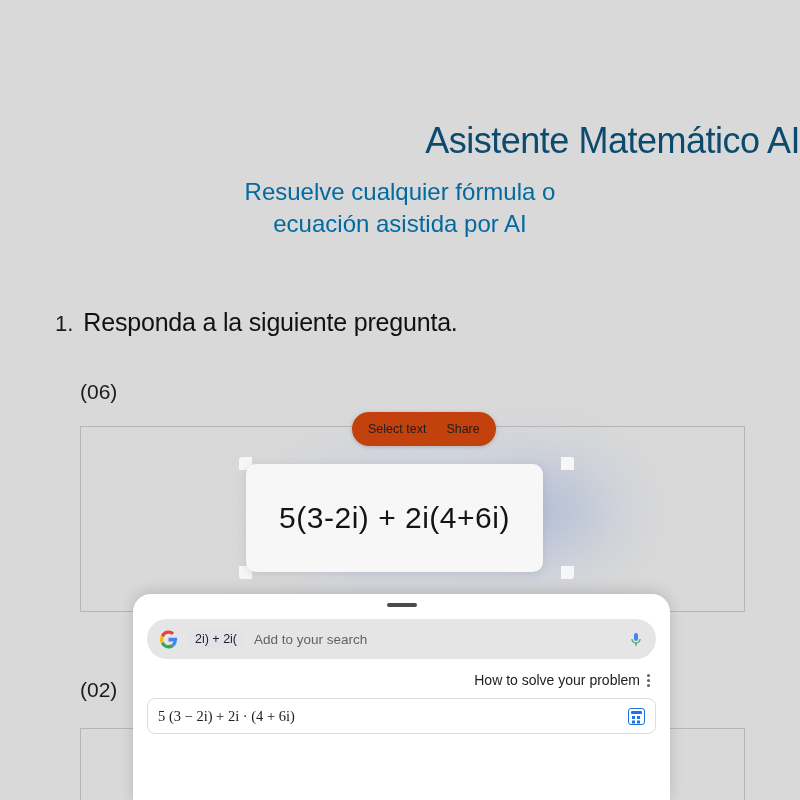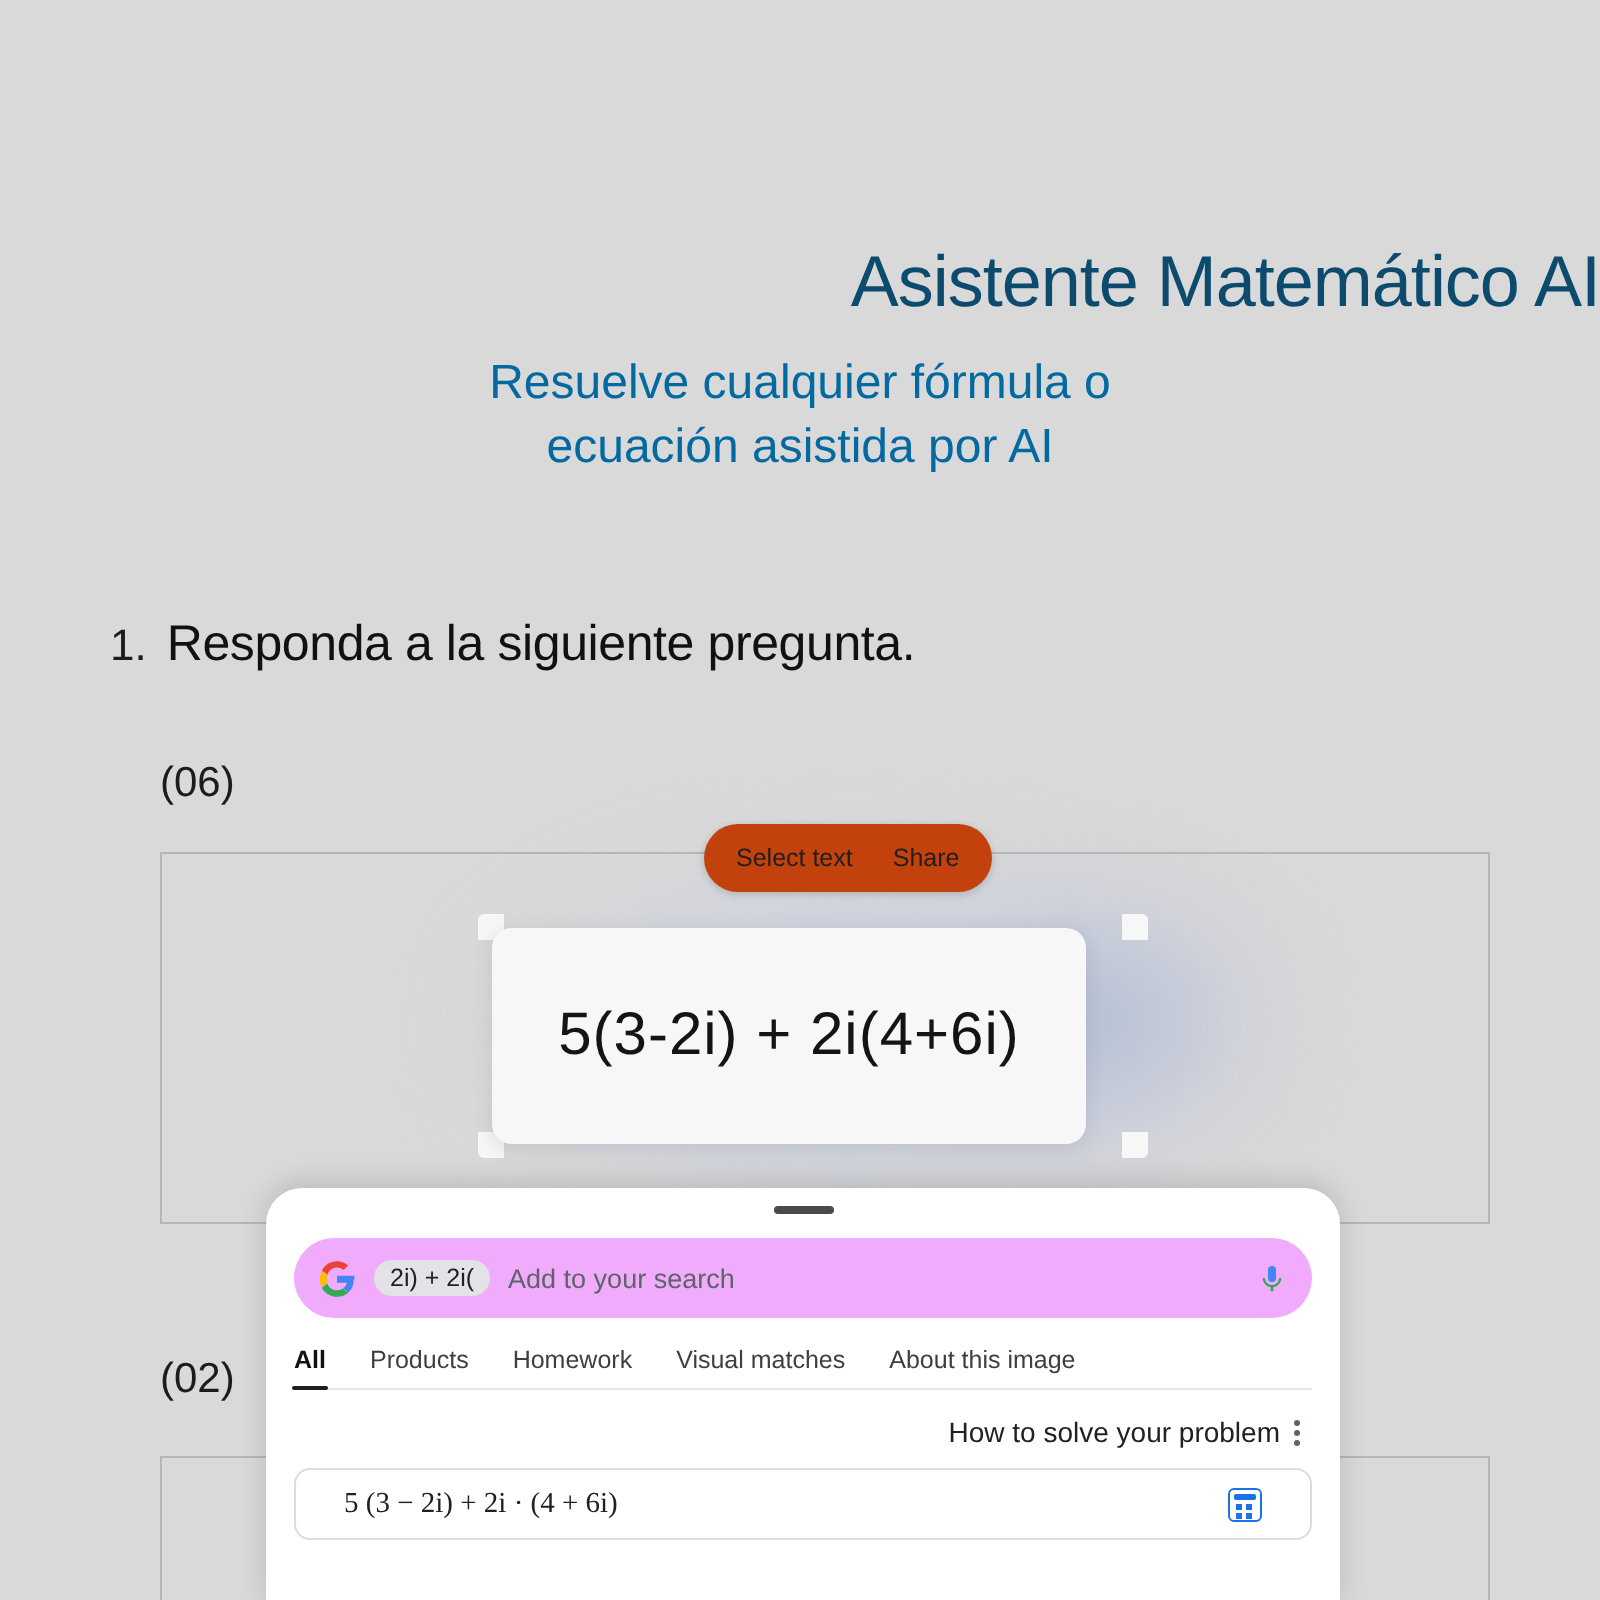--- a/index.html
+++ b/index.html
@@ -139,21 +139,21 @@
   }
   .grabber {
     width: 30px; height: 4px; border-radius: 2px;
     background: #4a4a4a;
     margin: 9px auto 0 auto;
   }
   .searchbar {
     margin: 12px 14px 0 14px;
     height: 40px;
     border-radius: 20px;
-    background: #f0abfc;
+    background: #e5e5e5;
     display: flex; align-items: center;
     padding: 0 12px;
     gap: 9px;
   }
   .gicon {
     width: 19px; height: 19px; position: relative; flex: 0 0 19px;
   }
   .chip {
     background: #e1e3e6;
     border-radius: 11px;
@@ -203,21 +203,21 @@
   .kebab i:nth-child(1) { top: 2px; }
   .kebab i:nth-child(2) { top: 7px; }
   .kebab i:nth-child(3) { top: 12px; }
 
   .eq-box {
     margin: 10px 14px 0 14px;
     height: 36px;
     border: 1px solid #dadce0;
     border-radius: 8px;
     display: flex; align-items: center;
-    padding: 0 24px;
+    padding: 0 10px;
     justify-content: space-between;
   }
   .eq-box .eq {
     font-family: "Liberation Serif", serif;
     font-size: 14.5px;
     color: #202124;
   }
   .calc-icon {
     width: 17px; height: 17px;
     border: 1.4px solid #1a73e8;
@@ -284,27 +284,20 @@
     <span class="chip">2i) + 2i(</span>
     <span class="sb-placeholder">Add to your search</span>
     <span class="mic">
       <svg viewBox="0 0 24 24" width="16" height="16">
         <path fill="#4285F4" d="M12 15a3 3 0 0 0 3-3V6a3 3 0 0 0-6 0v6a3 3 0 0 0 3 3z"></path>
         <path fill="#34A853" d="M17.3 12c0 2.9-2.4 5.3-5.3 5.3S6.7 14.9 6.7 12H5c0 3.5 2.6 6.4 6 6.9V22h2v-3.1c3.4-.5 6-3.4 6-6.9h-1.7z"></path>
       </svg>
     </span>
   </div>
 
-  <div class="tabs">
-    <span class="t active">All</span>
-    <span class="t">Products</span>
-    <span class="t">Homework</span>
-    <span class="t">Visual matches</span>
-    <span class="t">About this image</span>
-  </div>
 
   <div class="card-head">
     <span class="h">How to solve your problem</span>
     <span class="kebab">
         <i></i>
         <i></i>
         <i></i>
       </span>
   </div>
 

